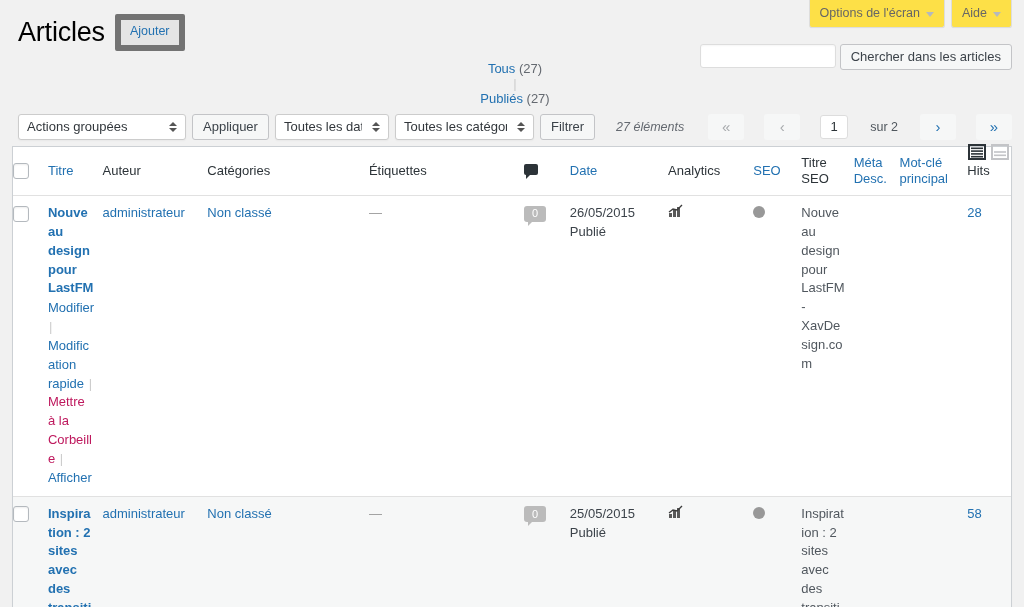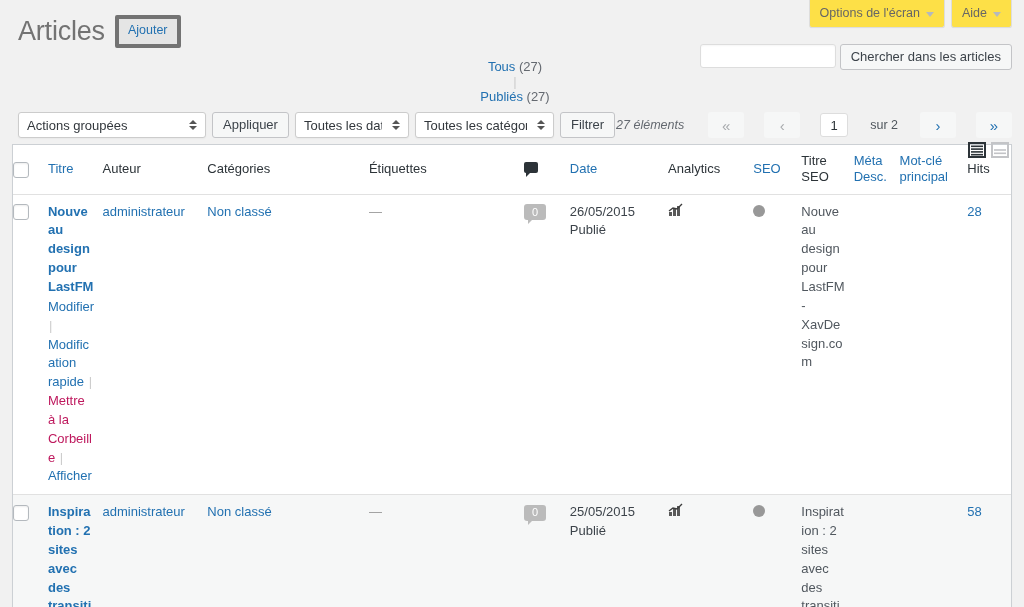--- a/index.html
+++ b/index.html
@@ -61,30 +61,30 @@
   .page-title-row {
     display: flex;
     align-items: center;
     gap: 10px;
     margin: 0 0 2px 6px;
     padding-top: 4px;
   }
   h1.page-title {
     font-size: 27px;
     font-weight: 400;
-    color: #737373;
+    color: #000000;
     margin: 0;
     padding: 0;
     line-height: 1.3;
     letter-spacing: -0.2px;
   }
   .page-title-action {
     font-size: 12.5px;
     background: #e5e5e5;
-    border: 4px solid #737373;
+    border: 6px solid #737373;
     border-radius: 2px;
     color: #2271b1;
     padding: 3px 9px 4px 9px;
     line-height: 1.4;
     cursor: pointer;
     text-decoration: none;
   }
 
   
   .subsubsub {
@@ -429,21 +429,21 @@
 
   <ul class="subsubsub">
     <li><a>Tous</a> <span class="count">(27)</span></li>
     <li class="sep">|</li>
     <li><a>Publiés</a> <span class="count">(27)</span></li>
   </ul>
 
   <div class="tablenav">
 
     <span class="select-wrap">
-      <select class="wp-select" style="width:188px">
+      <select class="wp-select" style="width:168px">
         <option>Actions groupées</option>
       </select>
       <span class="updown">
           <i class="up"></i>
           <i class="dn"></i>
         </span>
     </span>
 
     <button class="btn">Appliquer</button>
 

